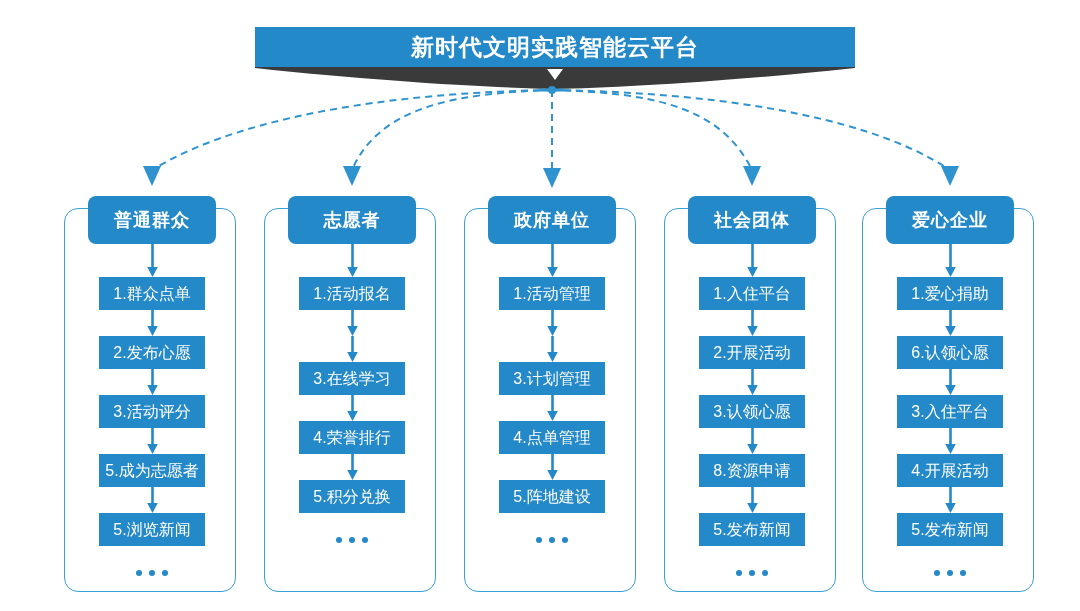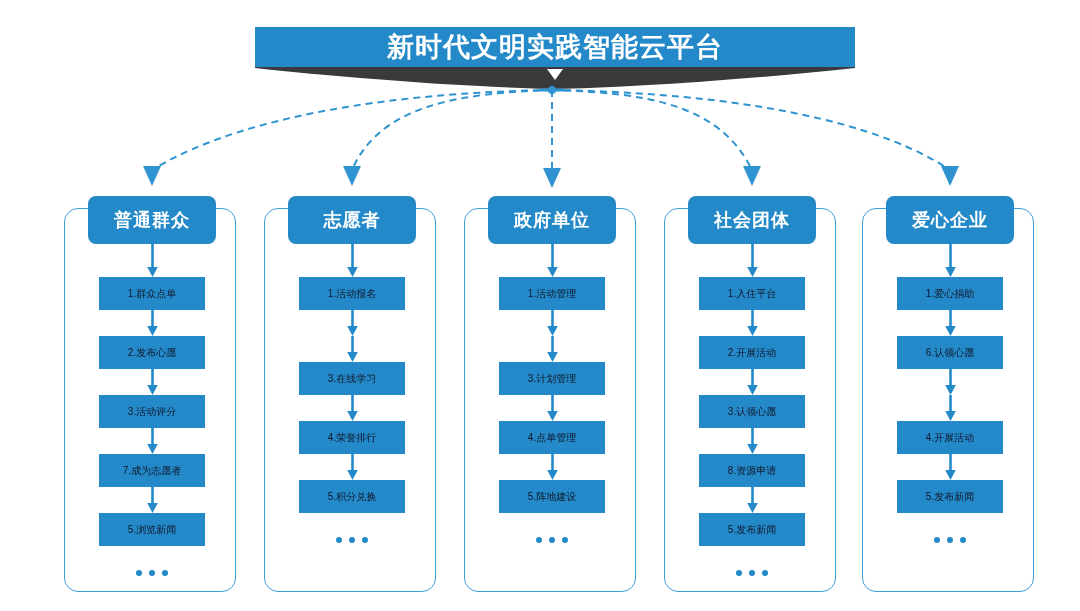--- a/index.html
+++ b/index.html
@@ -31,21 +31,21 @@
     width: 600px;
     height: 40px;
     background: #2489c8;
     display: flex;
     align-items: center;
     justify-content: center;
     box-sizing: border-box;
   }
   #banner-title {
     color: #ffffff;
-    font-size: 27px;
+    font-size: 23px;
     font-weight: bold;
     letter-spacing: 1px;
     line-height: 1;
   }
   #banner-ribbon {
     position: absolute;
     left: 0;
     top: 40px;
     width: 600px;
     height: 23px;
@@ -131,22 +131,22 @@
     width: 106px;
     height: 33px;
     background: #2489c8;
     display: flex;
     align-items: center;
     justify-content: center;
     box-sizing: border-box;
     flex: none;
   }
   .step-label {
-    color: #0f172a;
-    font-size: 10px;
+    color: #ffffff;
+    font-size: 16px;
     line-height: 1;
     white-space: nowrap;
   }
 
   .ellipsis {
     margin-top: 22px;
     display: flex;
     gap: 7px;
     align-items: center;
     justify-content: center;
@@ -219,21 +219,21 @@
           <path d="M1.2,16 L11.8,16 L6.5,26 Z" fill="#2489c8"></path>
         </svg>
       <div class="step-box">
           <span class="step-label">3.活动评分</span>
         </div>
       <svg class="arrow-down" viewBox="0 0 13 26" xmlns="http://www.w3.org/2000/svg">
           <path d="M6.5,0 L6.5,17" stroke="#2489c8" stroke-width="2.6" fill="none"></path>
           <path d="M1.2,16 L11.8,16 L6.5,26 Z" fill="#2489c8"></path>
         </svg>
       <div class="step-box">
-          <span class="step-label">7.成为志愿者</span>
+          <span class="step-label">5.成为志愿者</span>
         </div>
       <svg class="arrow-down" viewBox="0 0 13 26" xmlns="http://www.w3.org/2000/svg">
           <path d="M6.5,0 L6.5,17" stroke="#2489c8" stroke-width="2.6" fill="none"></path>
           <path d="M1.2,16 L11.8,16 L6.5,26 Z" fill="#2489c8"></path>
         </svg>
       <div class="step-box">
           <span class="step-label">5.浏览新闻</span>
         </div>
       <div class="ellipsis">
           <span></span>
@@ -401,20 +401,23 @@
           <path d="M6.5,0 L6.5,17" stroke="#2489c8" stroke-width="2.6" fill="none"></path>
           <path d="M1.2,16 L11.8,16 L6.5,26 Z" fill="#2489c8"></path>
         </svg>
       <div class="step-box">
           <span class="step-label">6.认领心愿</span>
         </div>
       <svg class="arrow-down" viewBox="0 0 13 26" xmlns="http://www.w3.org/2000/svg">
           <path d="M6.5,0 L6.5,17" stroke="#2489c8" stroke-width="2.6" fill="none"></path>
           <path d="M1.2,16 L11.8,16 L6.5,26 Z" fill="#2489c8"></path>
         </svg>
+      <div class="step-box">
+          <span class="step-label">3.入住平台</span>
+        </div>
       <svg class="arrow-down" viewBox="0 0 13 26" xmlns="http://www.w3.org/2000/svg">
           <path d="M6.5,0 L6.5,17" stroke="#2489c8" stroke-width="2.6" fill="none"></path>
           <path d="M1.2,16 L11.8,16 L6.5,26 Z" fill="#2489c8"></path>
         </svg>
       <div class="step-box">
           <span class="step-label">4.开展活动</span>
         </div>
       <svg class="arrow-down" viewBox="0 0 13 26" xmlns="http://www.w3.org/2000/svg">
           <path d="M6.5,0 L6.5,17" stroke="#2489c8" stroke-width="2.6" fill="none"></path>
           <path d="M1.2,16 L11.8,16 L6.5,26 Z" fill="#2489c8"></path>

